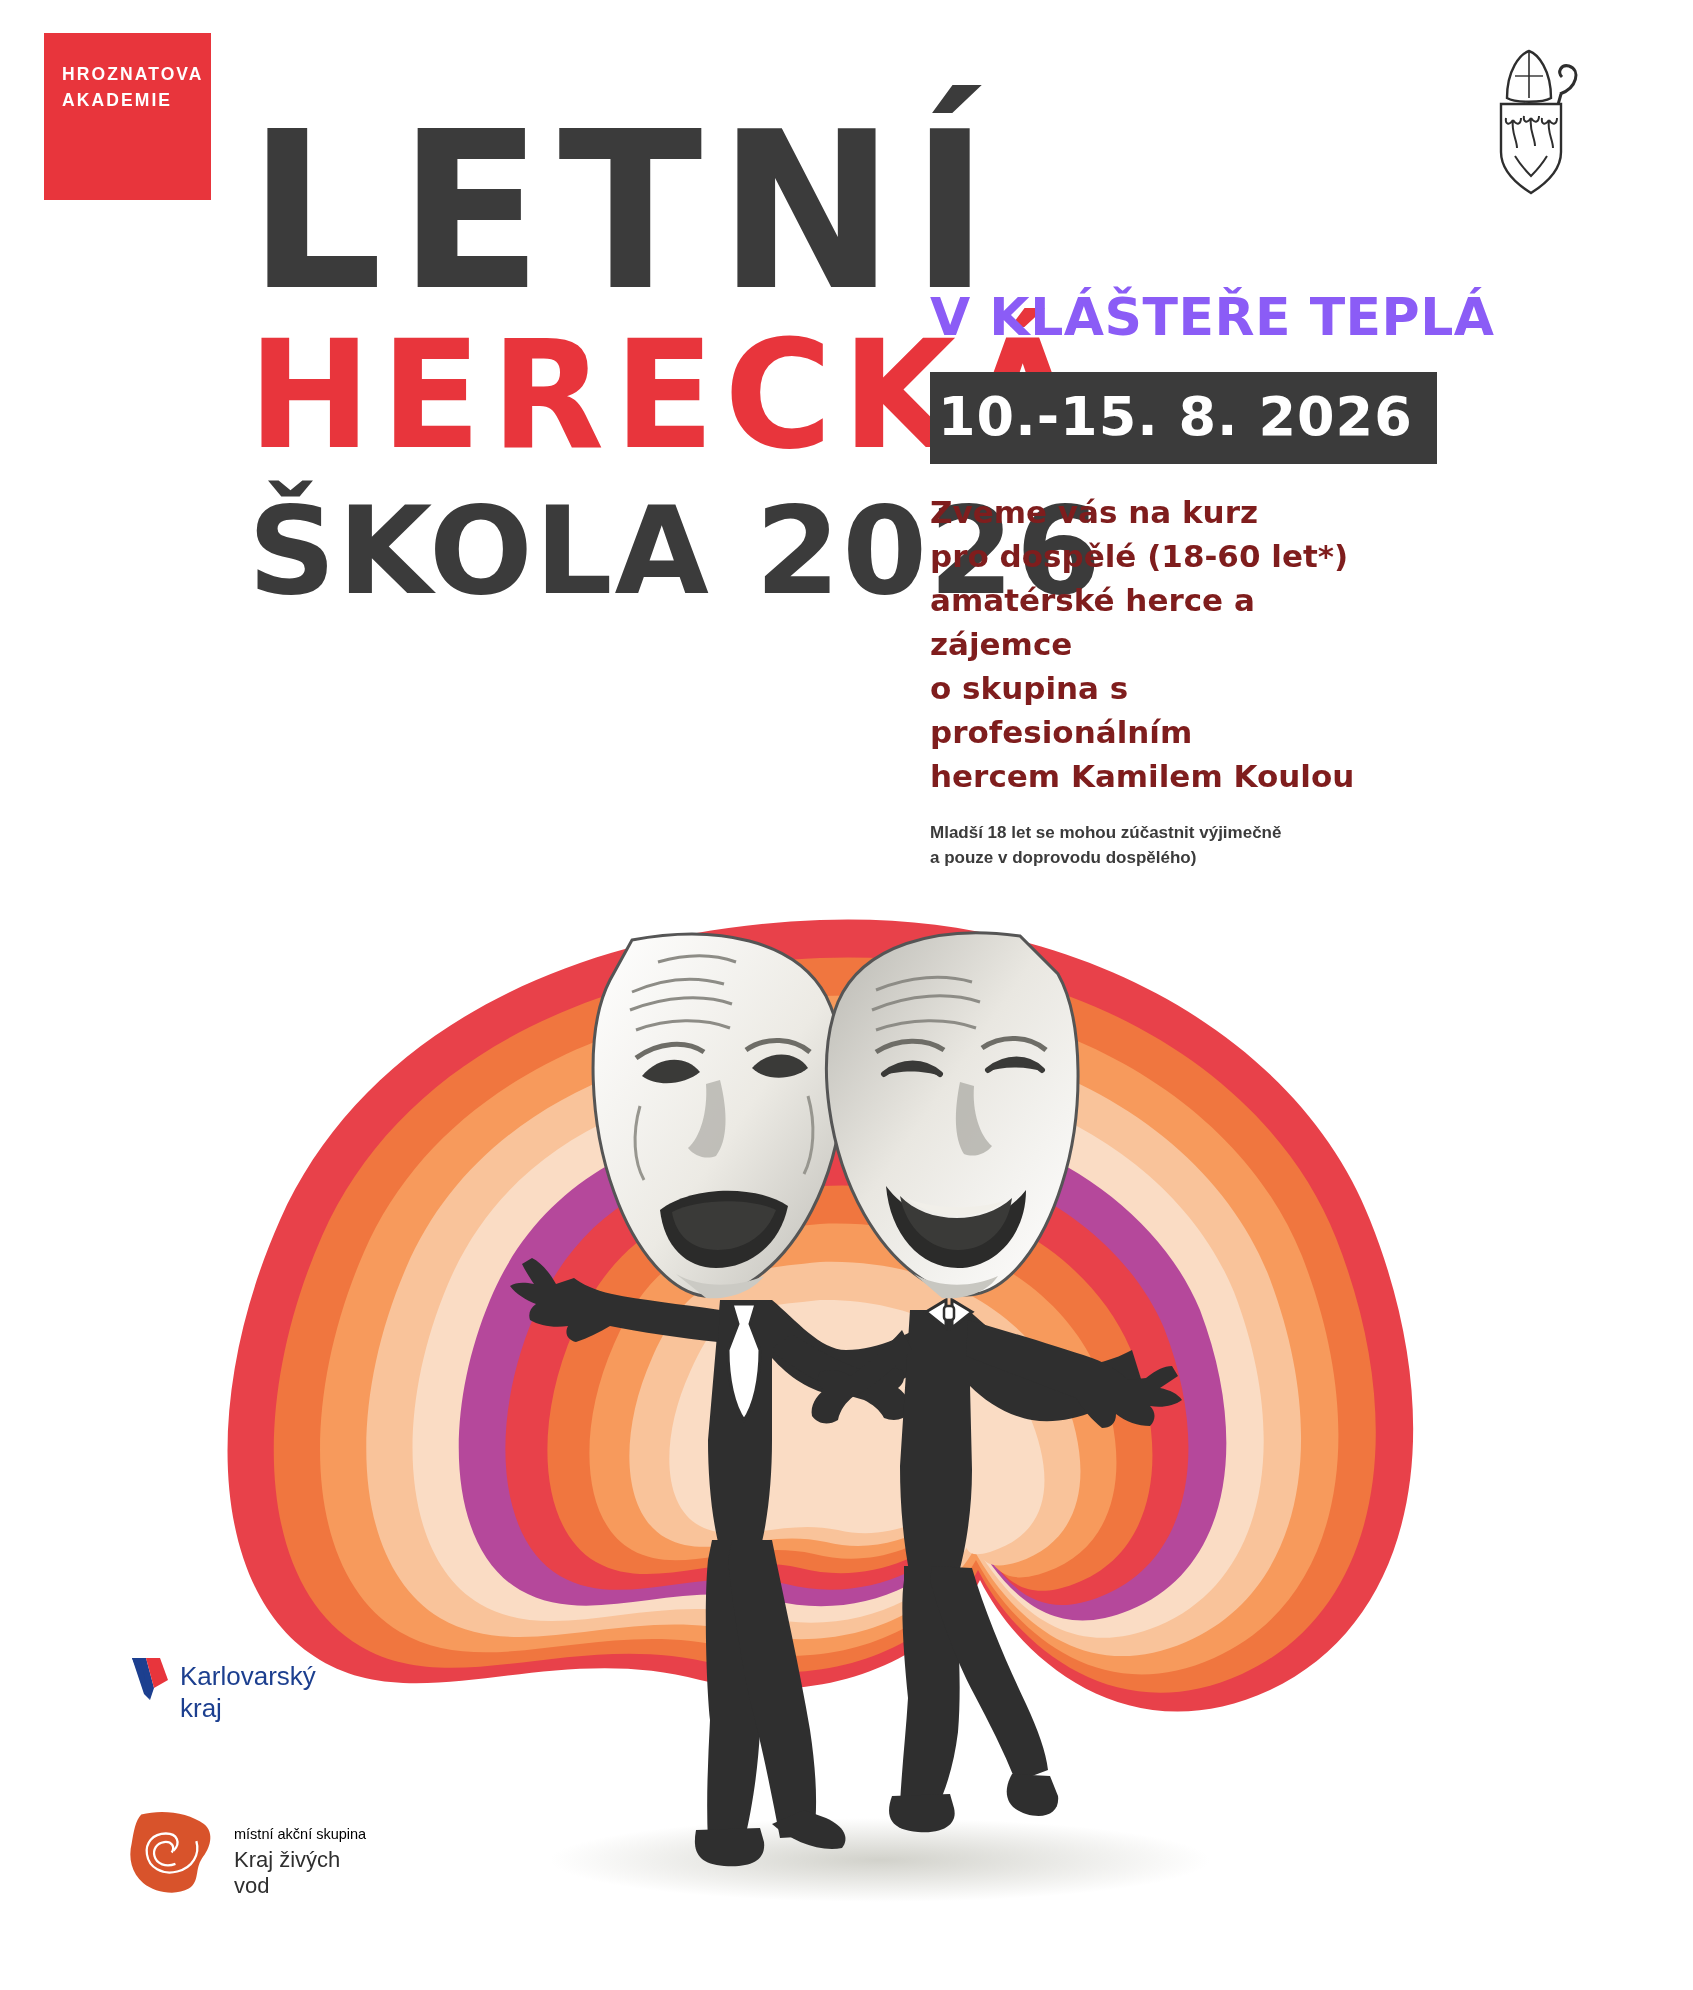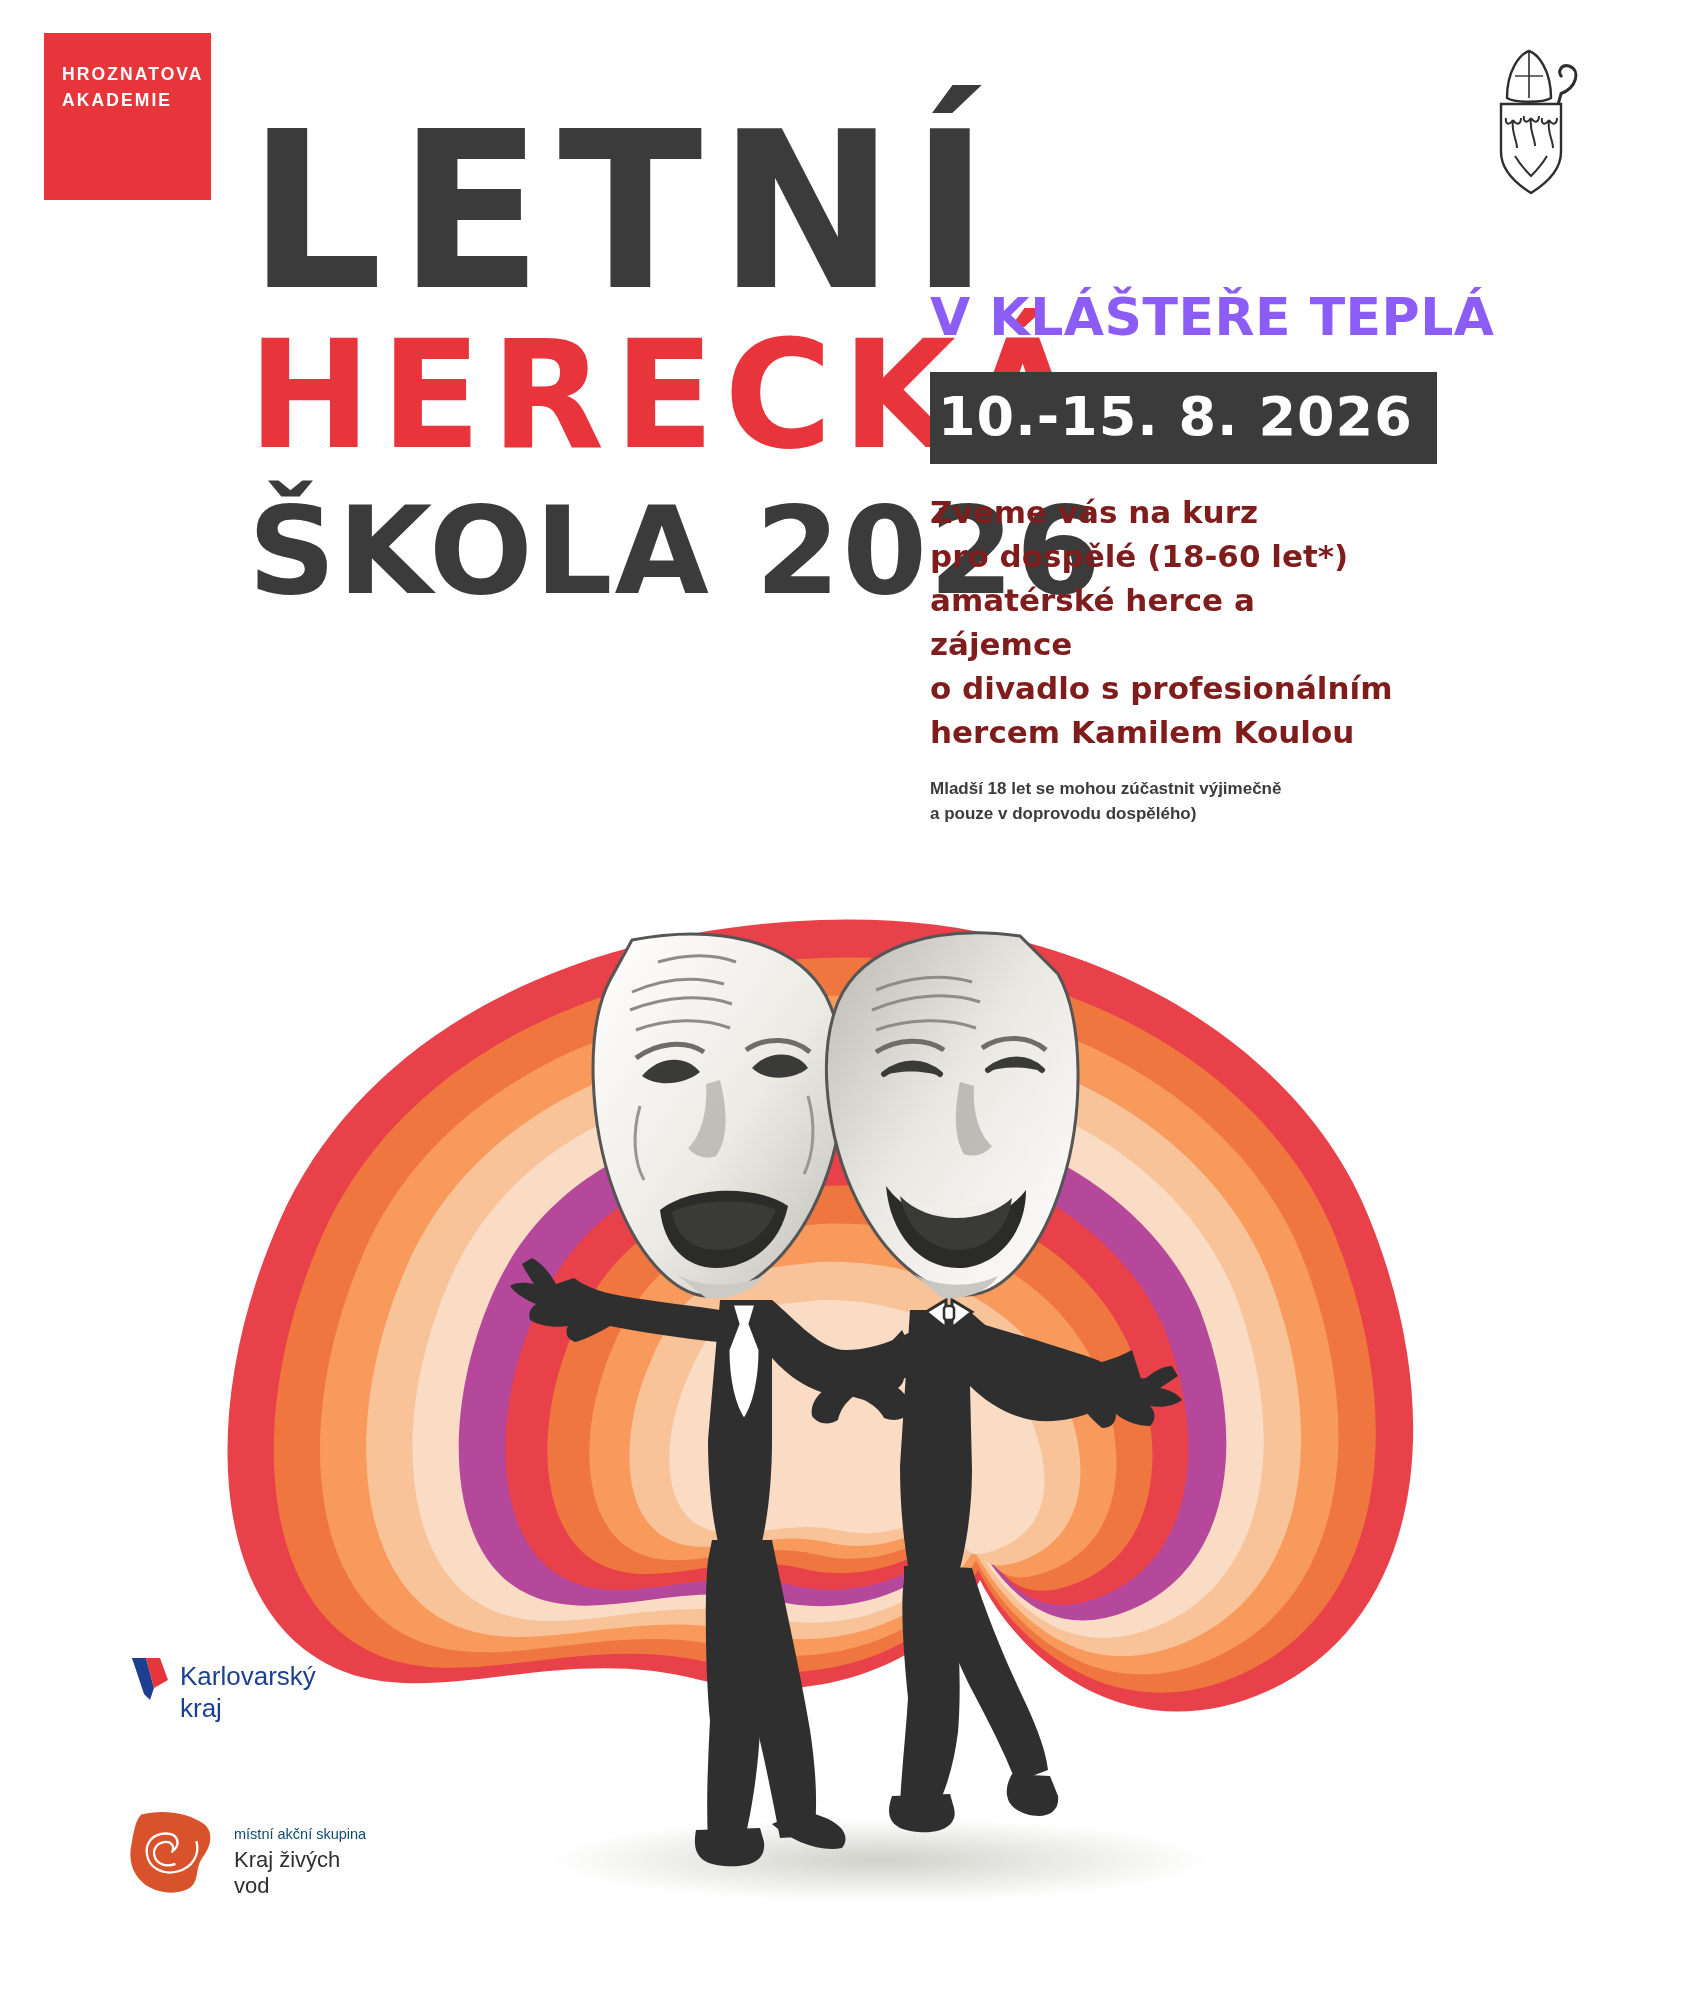--- a/index.html
+++ b/index.html
@@ -166,21 +166,21 @@
     width: 250px;
     height: 100px;
   }
   .sponsor-mas .small {
     position: absolute;
     left: 112px;
     top: 20px;
     font-family: "Liberation Sans", sans-serif;
     font-size: 14.5px;
     line-height: 18px;
-    color: #0c4a6e;
+    color: #000000;
   }
   .sponsor-mas .big {
     position: absolute;
     left: 112px;
     top: 42px;
     font-family: "Liberation Sans", sans-serif;
     font-size: 22px;
     line-height: 26px;
     color: #2f2f2f;
   }
@@ -220,21 +220,21 @@
   <div class="t-skola">ŠKOLA 2026</div>
 </div>
 
 <div class="info-col">
   <div class="info-place">V KLÁŠTEŘE TEPLÁ</div>
   <div class="date-chip">10.-15. 8.  2026</div>
   <div class="info-body">
     <div>Zveme vás na kurz</div>
     <div>pro dospělé (18-60 let*)</div>
     <div>amatérské herce a zájemce</div>
-    <div>o divadlo s profesionálním</div>
+    <div>o skupina s profesionálním</div>
     <div>hercem Kamilem Koulou</div>
   </div>
   <div class="info-note">
     <div>Mladší 18 let se mohou zúčastnit výjimečně</div>
     <div>a pouze v doprovodu dospělého)</div>
   </div>
 </div>
 
 <div class="art">
   <svg viewBox="0 0 1420 1060" width="1420" height="1060">

